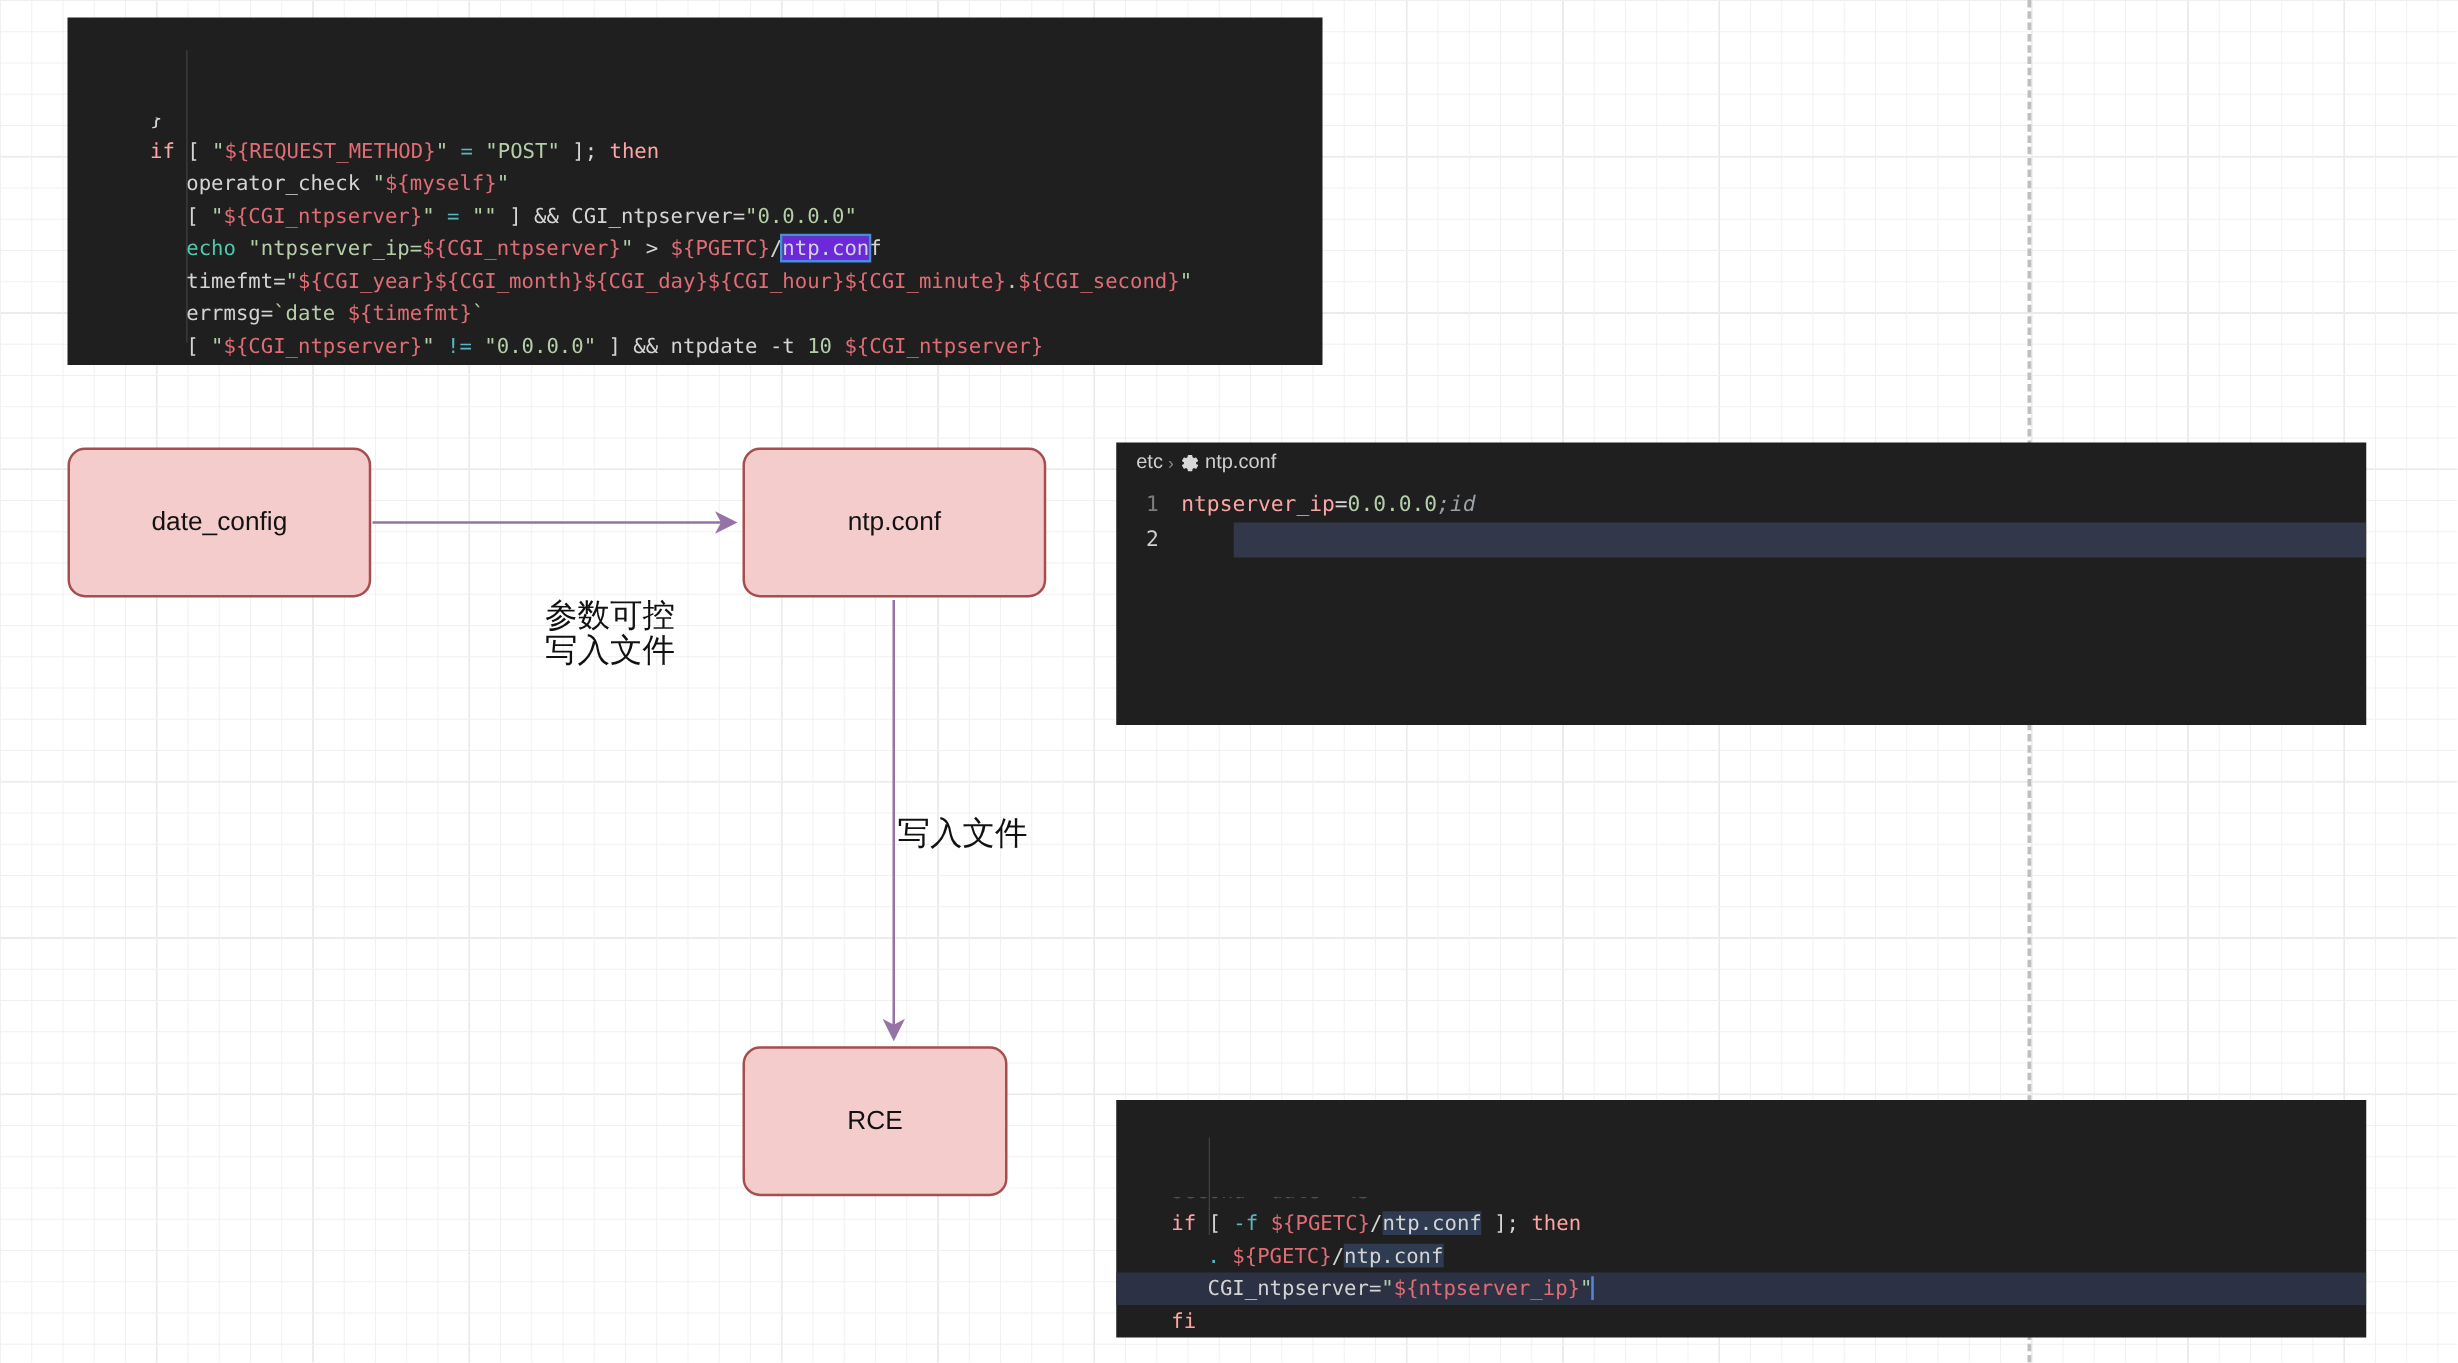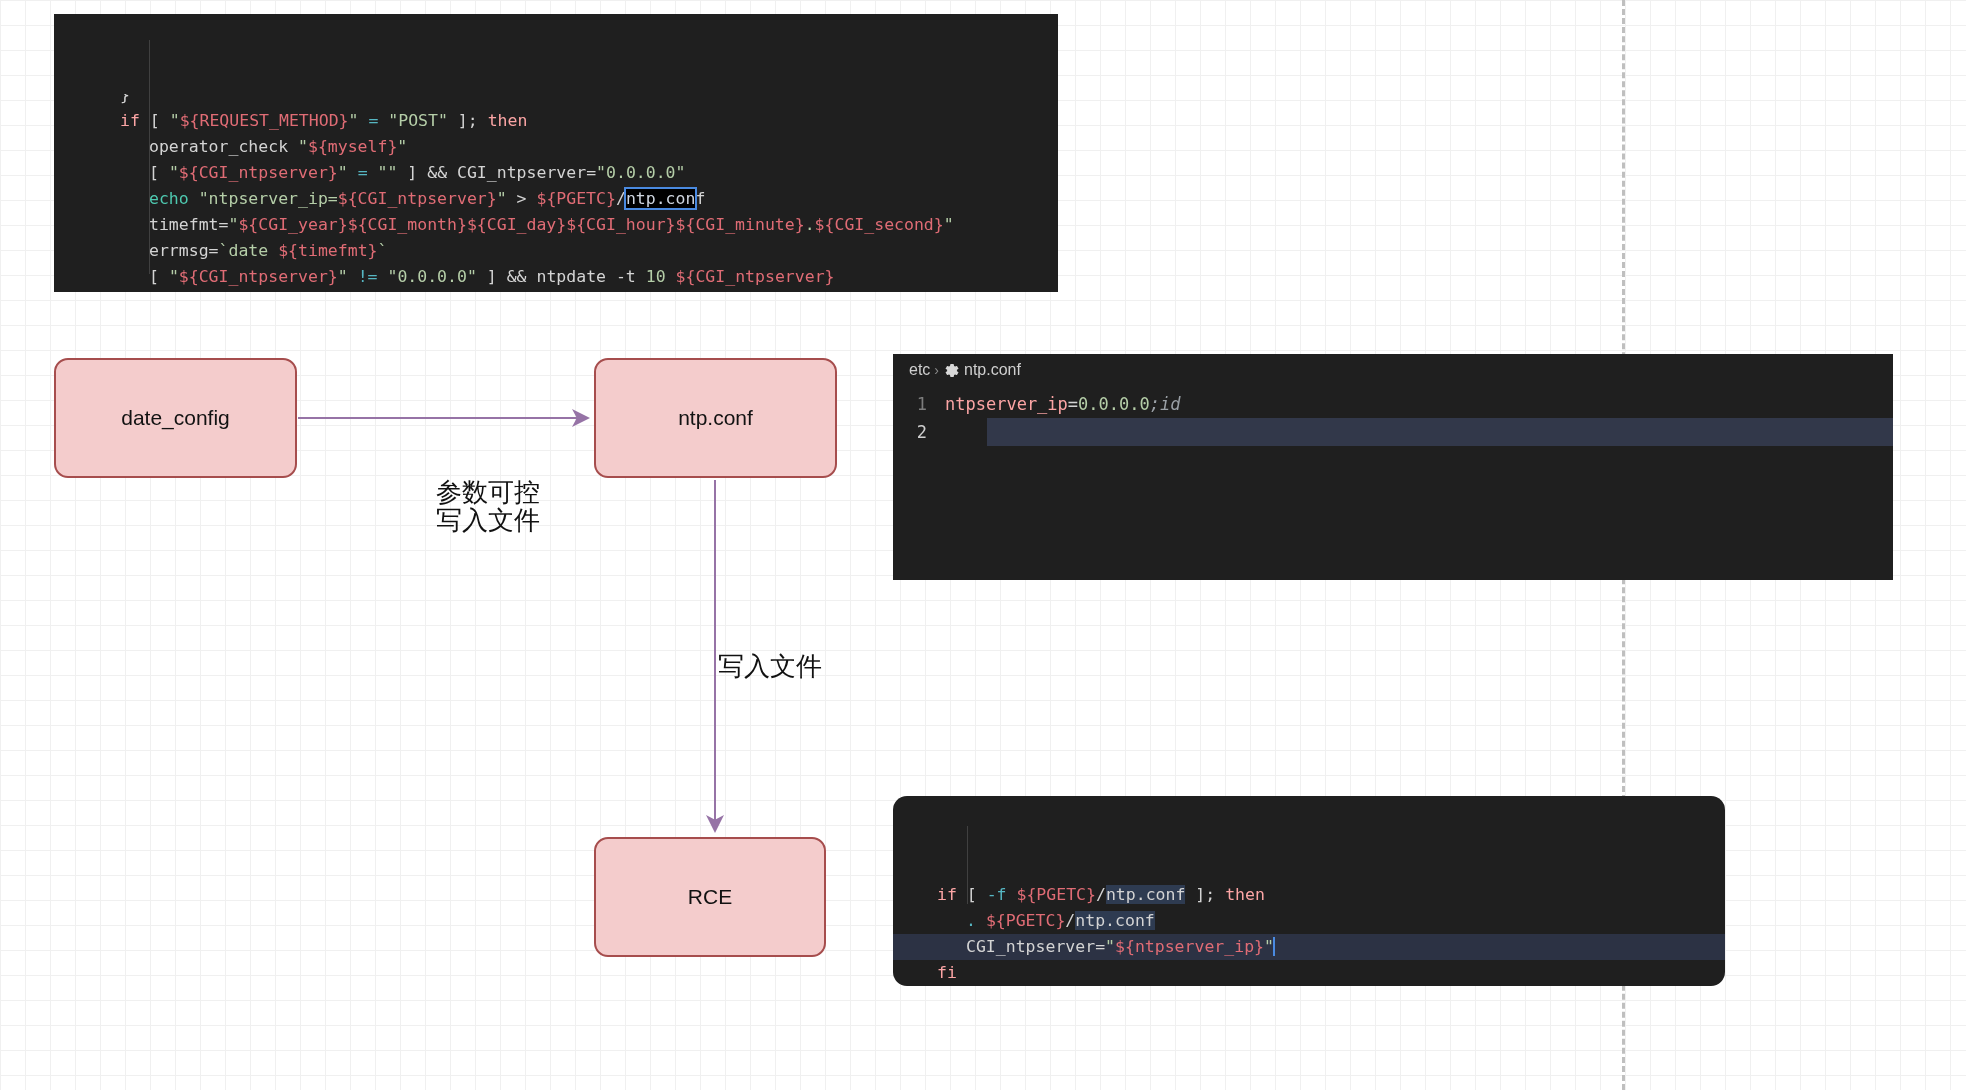--- a/index.html
+++ b/index.html
@@ -61,21 +61,21 @@
   .kw   { color: #fca5a5; }
   .str2 { color: #b5cea8; }  
   .var  { color: #e06c75; }  
   .fn   { color: #4ec9b0; }
   .op   { color: #56b6c2; }
   .pln  { color: #d4d4d4; }
   .num  { color: #b5cea8; }
 
   
   .sel-box {
-    background: #000000;
+    background: #6d28d9;
     outline: 2px solid #4a8ae0;
     color: #cfd6e0;
   }
   
   .occ { background: #2e3b51; }
   
   .active-line {
     position: absolute;
     left: 0; right: 0; top: 0;
     height: 26px;
@@ -95,22 +95,22 @@
   #block-top {
     left: 54px; top: 14px;
     width: 1004px; height: 278px;
     padding: 2px 0 0 0;
   }
   #block-top .code-line { padding-left: 66px; }
   #block-top .indent-guide { left: 95px; }
 
   
   #block-bottom {
-    left: 893px; top: 796px;
-    width: 832px; height: 190px; border-radius: 14px;
+    left: 893px; top: 880px;
+    width: 1000px; height: 190px;
   }
   #block-bottom .code-line { padding-left: 44px; }
   #block-bottom .indent-guide { left: 74px; }
 
   
   #editor-panel {
     position: absolute;
     left: 893px; top: 354px;
     width: 1000px; height: 226px;
     background: #1f1f1f;
@@ -162,21 +162,21 @@
     border-radius: 14px;
     display: flex;
     align-items: center;
     justify-content: center;
     font-family: "Liberation Sans", sans-serif;
     font-size: 21px;
     color: #121212;
   }
   #node-date   { left: 54px;  top: 358px; width: 243px; height: 120px; }
   #node-ntp    { left: 594px; top: 358px; width: 243px; height: 120px; }
-  #node-rce    { left: 594px; top: 837px; width: 232px; height: 120px; }
+  #node-rce    { left: 594px; top: 837px; width: 212px; height: 120px; }
 
   .edge-label {
     position: absolute;
     font-family: "Liberation Sans", sans-serif;
     font-size: 26px;
     color: #111;
     text-align: center;
     line-height: 28px;
     white-space: pre-line;
   }

